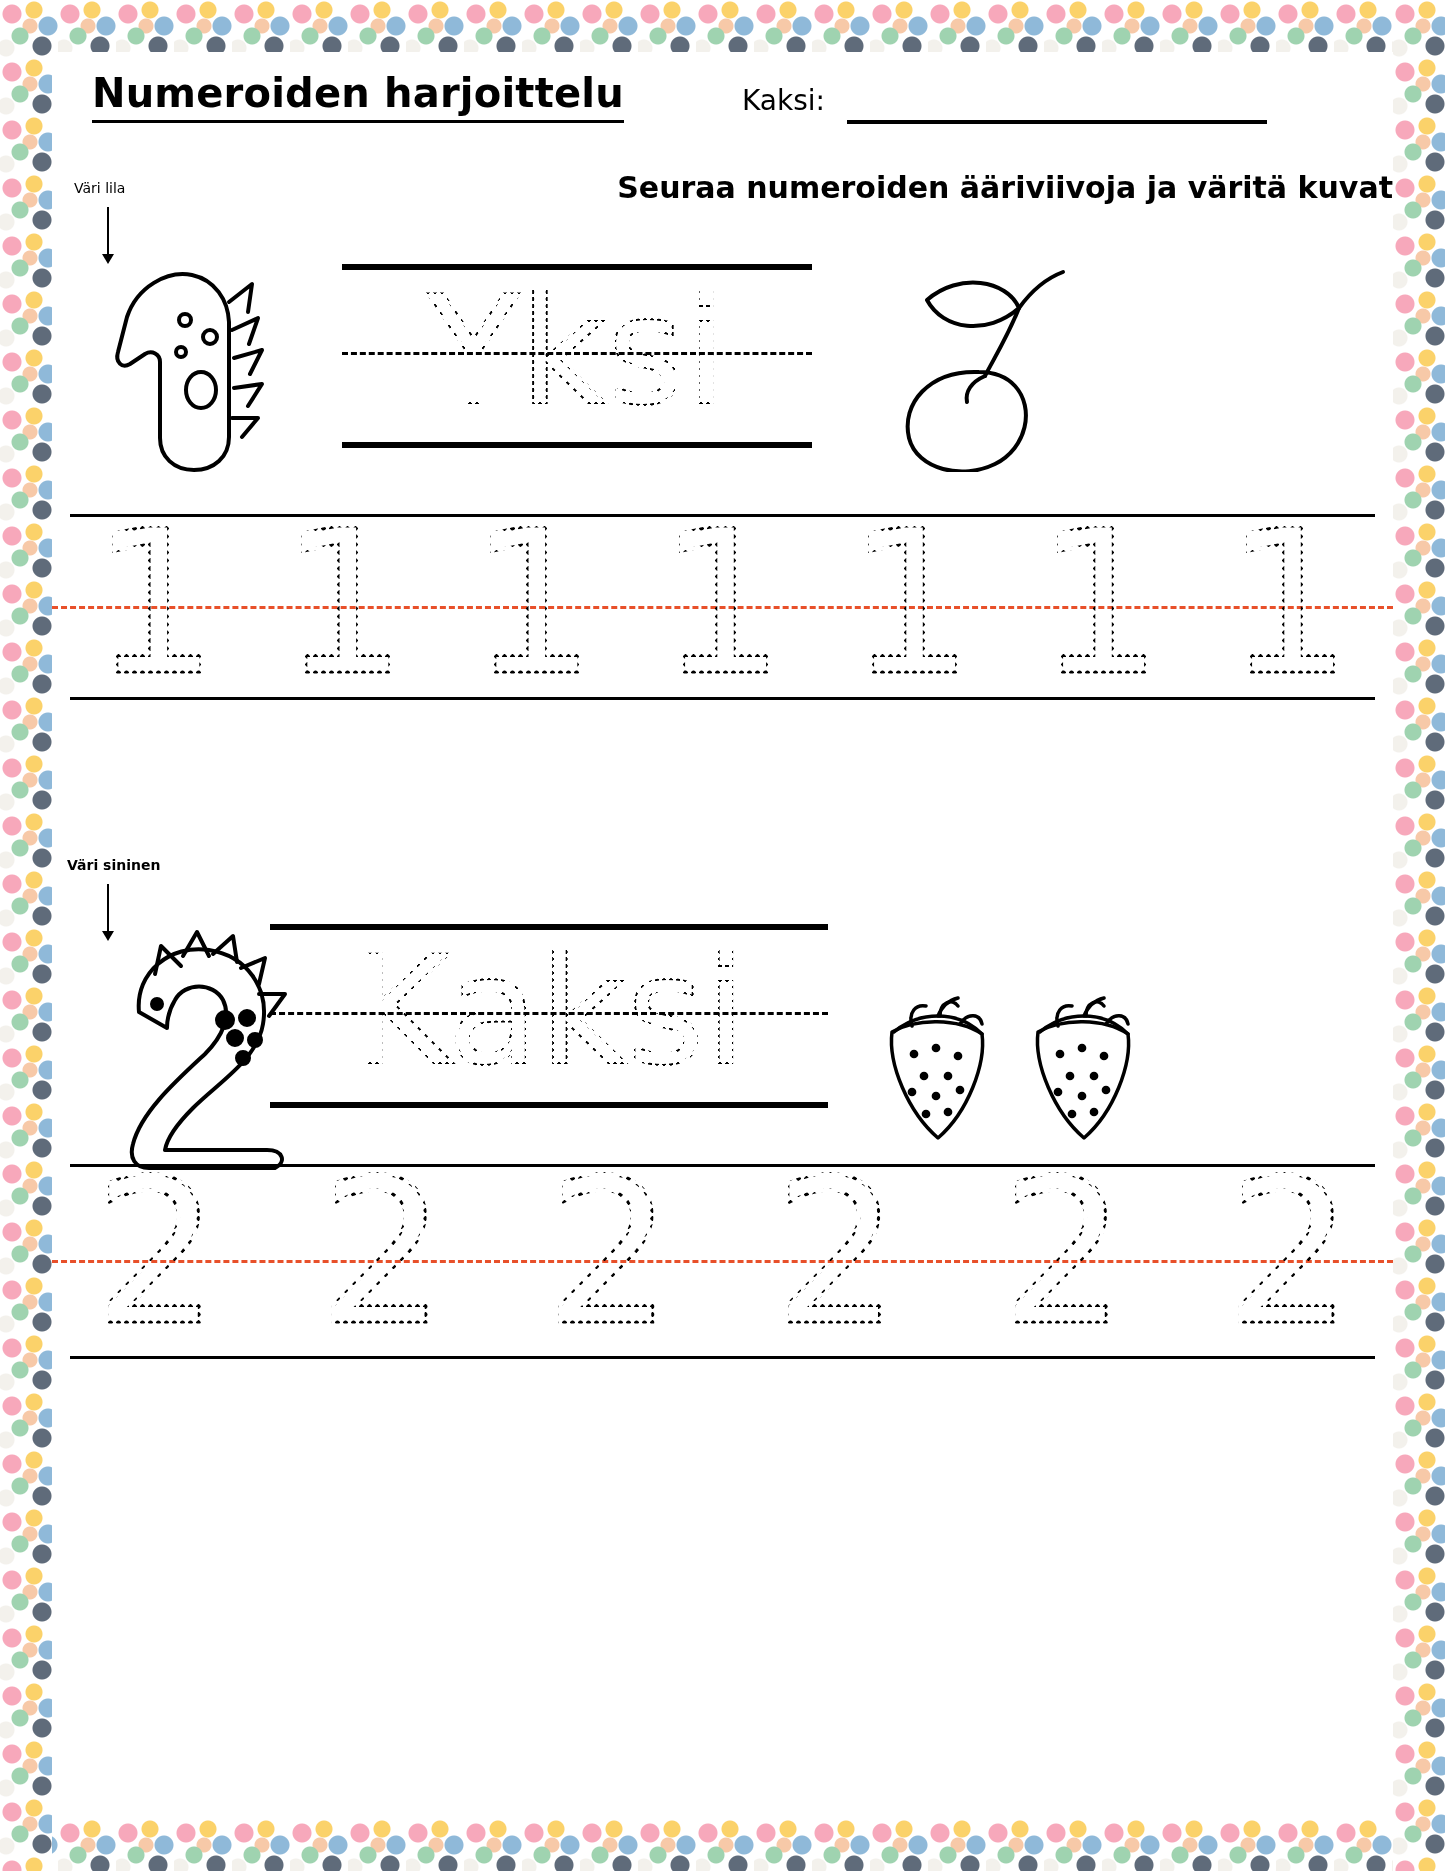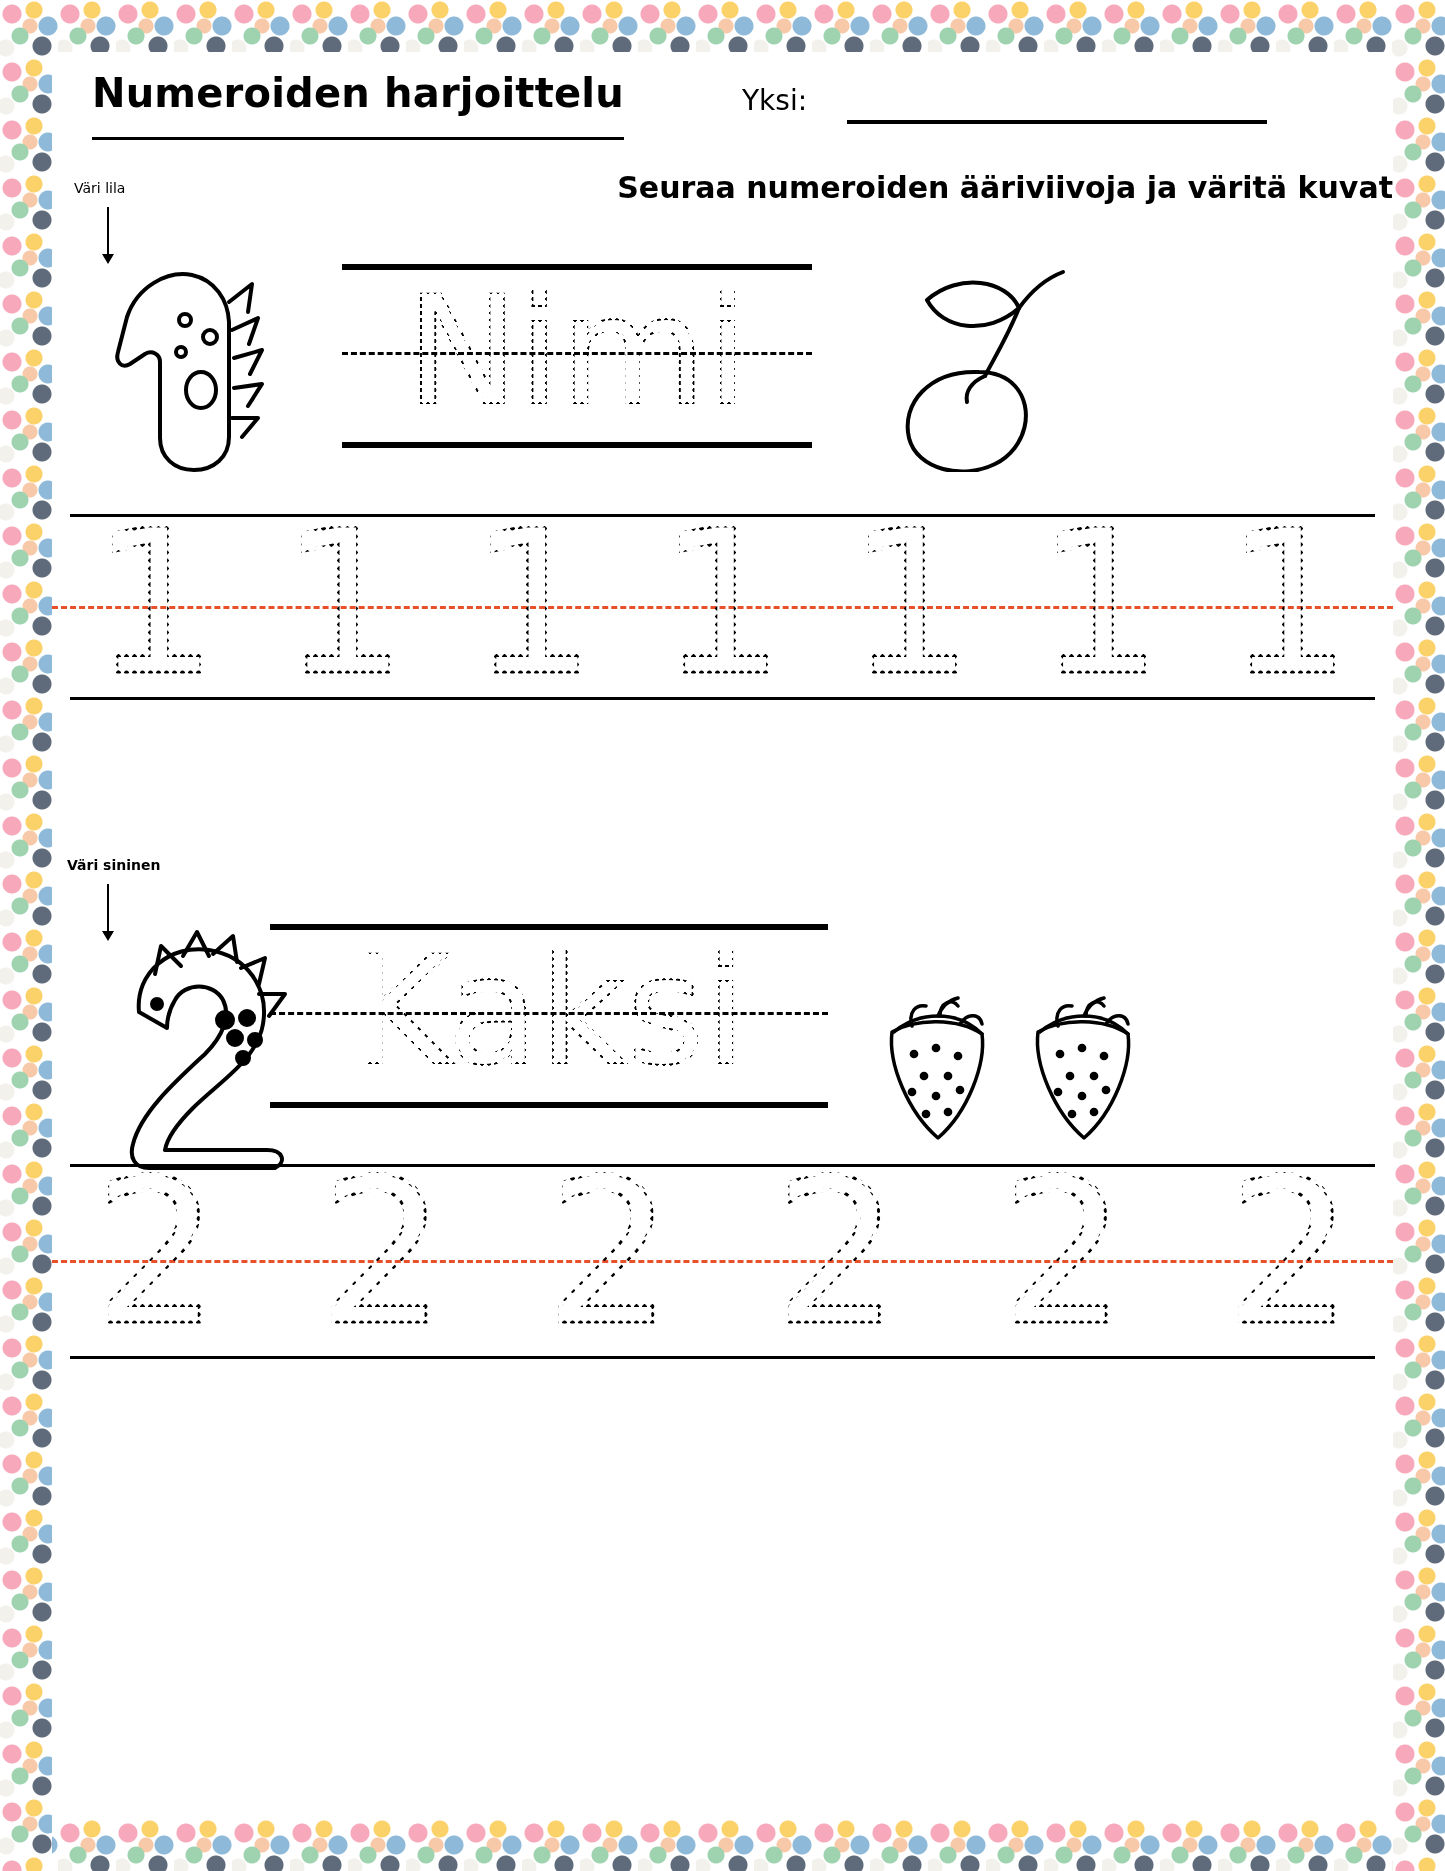--- a/index.html
+++ b/index.html
@@ -49,21 +49,21 @@
 
   
   .title {
     position: absolute;
     left: 40px; top: 18px;
     font-size: 40px;
     font-weight: 700;
     color: #000;
     letter-spacing: 0.2px;
     border-bottom: 3px solid #000;
-    padding-bottom: 21px;
+    padding-bottom: 4px;
     font-family: "DejaVu Sans", sans-serif;
   }
   .name-label {
     position: absolute;
     left: 690px; top: 32px;
     font-size: 28px;
     color: #000;
   }
   .name-line {
     position: absolute;
@@ -182,21 +182,21 @@
 <div class="page">
 
   <div class="border-band border-top"></div>
   <div class="border-band border-bottom"></div>
   <div class="border-band border-left"></div>
   <div class="border-band border-right"></div>
 
   <div class="sheet">
 
     <div class="title">Numeroiden harjoittelu</div>
-    <div class="name-label">Yksi:</div>
+    <div class="name-label">Kaksi:</div>
     <div class="name-line"></div>
 
     <div class="instruction">Seuraa numeroiden ääriviivoja ja väritä kuvat</div>
 
     <div class="hint" style="left:22px; top:128px;">Väri lila</div>
     <div class="arrow" style="left:55px; top:155px; height:48px;"></div>
 
     <div class="illus" style="left:30px; top:190px;">
       <svg width="210" height="260" viewBox="0 0 210 260">
         <g fill="none" stroke="#000" stroke-width="4" stroke-linecap="round" stroke-linejoin="round">
@@ -211,21 +211,21 @@
           <circle cx="99" cy="110" r="5"></circle>
           <ellipse cx="119" cy="148" rx="15" ry="18"></ellipse>
         </g>
       </svg>
     </div>
 
     <div class="word-box" style="left:290px; top:212px; width:470px; height:215px;">
       <div class="rule-solid" style="top:0;"></div>
       <div class="rule-dash" style="top:88px;"></div>
       <div class="rule-solid" style="top:178px;"></div>
-      <div class="dotted-word" style="top:12px;">Nimi</div>
+      <div class="dotted-word" style="top:12px;">Yksi</div>
     </div>
 
     <div class="illus" style="left:815px; top:190px;">
       <svg width="230" height="230" viewBox="0 0 230 230">
         <g fill="none" stroke="#000" stroke-width="4" stroke-linecap="round" stroke-linejoin="round">
           <path d="M60 58 C92 30 140 38 152 66 C120 94 76 88 60 58 Z"></path>
           <path d="M152 66 C165 48 180 36 196 30"></path>
           <path d="M152 66 C140 96 126 118 118 134"></path>
           <path d="M112 130 C62 128 34 162 42 196 C50 228 96 238 128 222 C160 206 168 166 148 144 C138 133 126 130 112 130 Z"></path>
           <path d="M118 134 C104 140 98 150 100 160"></path>

